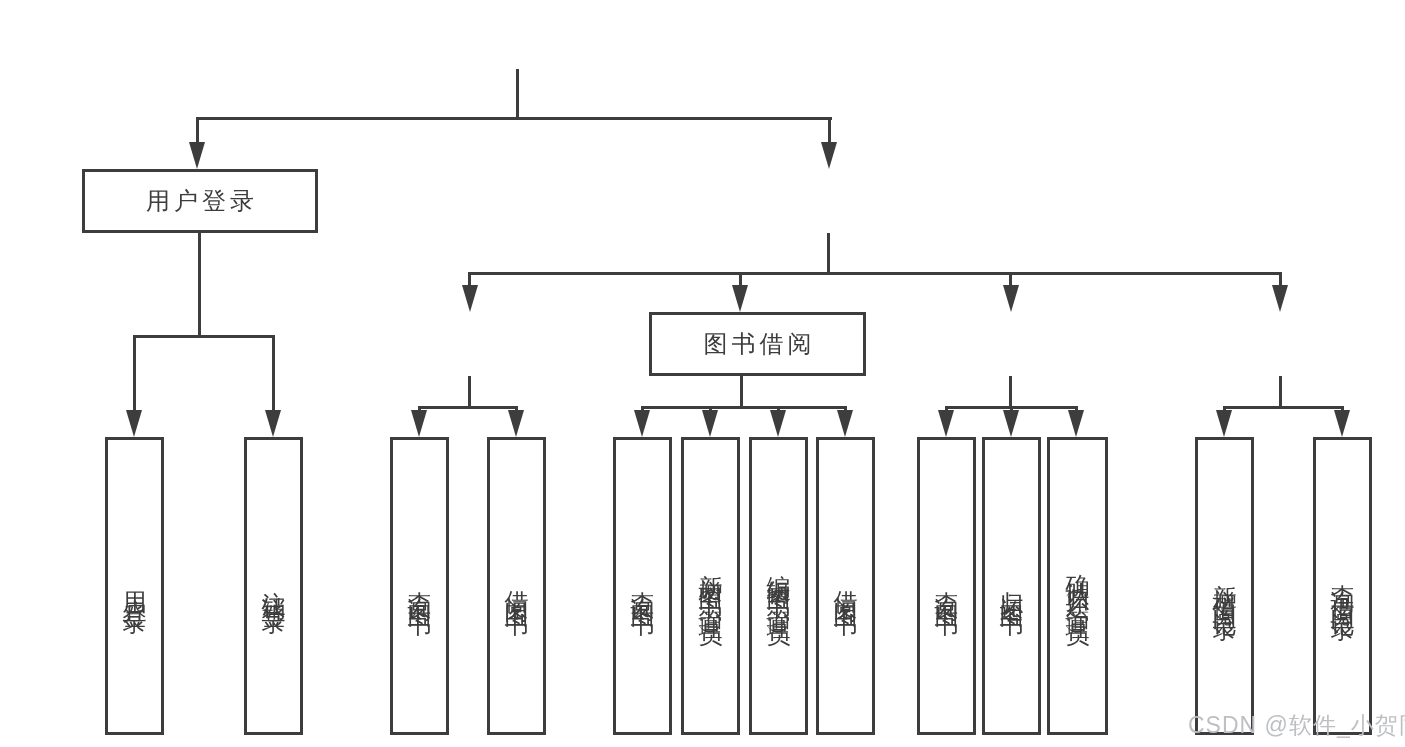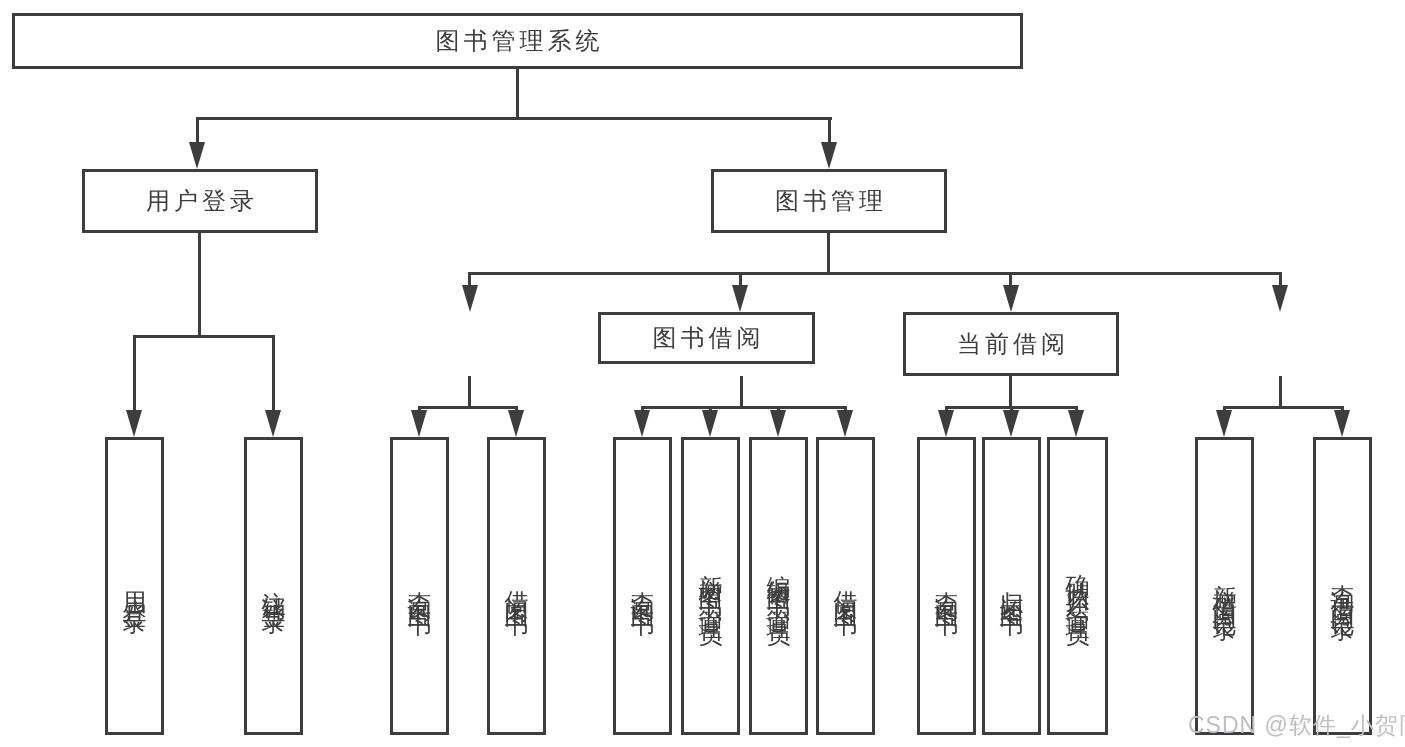--- a/index.html
+++ b/index.html
@@ -14,27 +14,24 @@
   .arrow{position:absolute;width:0;height:0;border-left:8px solid transparent;border-right:8px solid transparent;
          border-top:27px solid var(--line,#3d3d3d)}
   .watermark{position:absolute;left:1188px;top:710px;font-size:23px;color:var(--watermark,#bfc1c5);
              letter-spacing:1px;white-space:nowrap}
 </style>
 </head>
 <body>
 
 <div class="canvas">
 
-  <div class="box hbox" style="left:12px;top:13px;width:1011px;height:56px">图书管理系统</div>
 
   <div class="box hbox" style="left:82px;top:169px;width:236px;height:64px">用户登录</div>
-  <div class="box hbox" style="left:711px;top:169px;width:236px;height:64px">图书管理</div>
 
-  <div class="box hbox" style="left:598px;top:312px;width:217px;height:52px">图书借阅</div>
-  <div class="box hbox" style="left:903px;top:312px;width:216px;height:64px">当前借阅</div>
+  <div class="box hbox" style="left:649px;top:312px;width:217px;height:64px">图书借阅</div>
 
   <div class="box vbox" style="left:105px;top:437px;width:59px;height:298px">
     <span class="vtext">用户登录</span>
     </div>
   <div class="box vbox" style="left:244px;top:437px;width:59px;height:298px">
     <span class="vtext">注销登录</span>
     </div>
 
   <div class="box vbox" style="left:390px;top:437px;width:59px;height:298px">
     <span class="vtext">查询图书</span>

